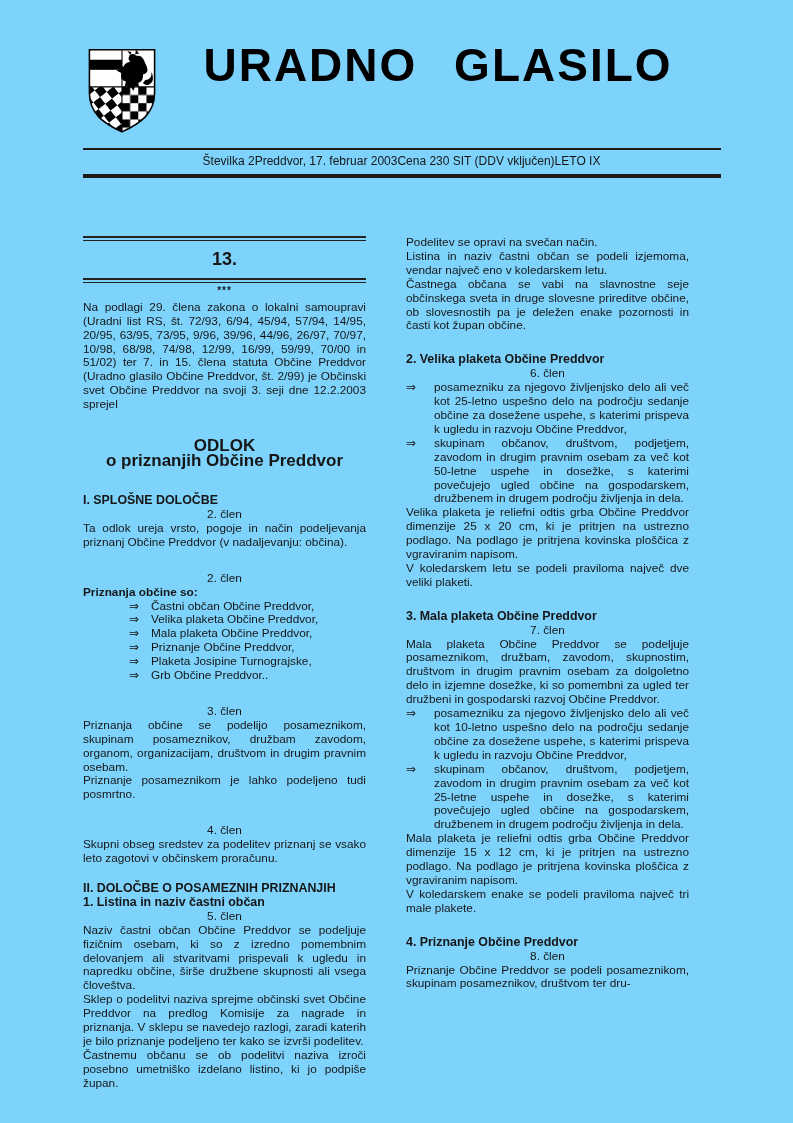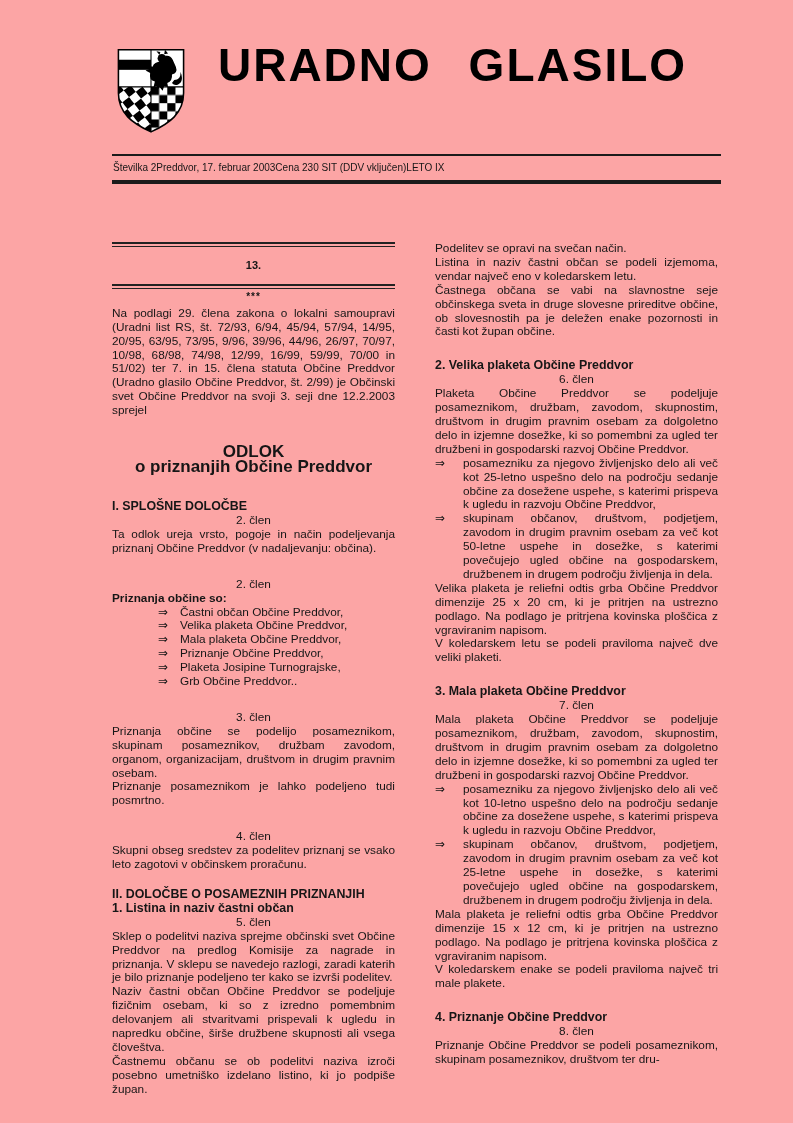--- a/index.html
+++ b/index.html
@@ -4,50 +4,50 @@
 <style>
   * { margin:0; padding:0; box-sizing:border-box; }
   html,body { background:#ffffff; }
   body {
     width:793px; height:1123px;
     font-family:"Liberation Sans","DejaVu Sans",sans-serif;
     color:#161616;
   }
   .page {
     position:relative; width:793px; height:1123px;
-    padding:42px 72px 0 112px; overflow:hidden; background:#fca5a5;
+    padding:42px 72px 0 83px; overflow:hidden; background:#7dd3fc;
   }
   
   .masthead { display:flex; align-items:flex-start; }
   .crest { flex:0 0 78px; width:78px; padding-top:3px; }
   .crest svg { display:block; }
   .titles { flex:1; text-align:center; padding-right:6px; }
   .title1 {
     font-size:46px; font-weight:bold; letter-spacing:2px; word-spacing:22px;
     line-height:1.02; white-space:nowrap; color:#000;
   }
   .title2 {
     font-size:24px; font-weight:bold; letter-spacing:11px; word-spacing:16px;
     margin-top:7px; margin-right:-11px; white-space:nowrap; color:#000;
   }
   
   .meta {
-    margin-top:19px;
+    margin-top:13px;
     border-top:2px solid #1b1b1b;
     border-bottom:4px solid #1b1b1b;
-    display:flex; justify-content:flex-start; align-items:baseline;
+    display:flex; justify-content:center; align-items:baseline;
     padding:3px 2px 4px 1px;
-    font-size:10px; line-height:17px;
+    font-size:12px; line-height:17px;
   }
   
   .columns { display:flex; gap:40px; margin-top:46px; }
   .col { flex:0 0 283px; width:283px; font-size:11.8px; line-height:13.9px;margin-top:12px; }
   
   .blk-rule { height:5px; border-top:2px solid #222; border-bottom:1px solid #222; }
-  .blk-num  { font-weight:bold; text-align:center; font-size:11px; padding:12px 0 11px; }
+  .blk-num  { font-weight:bold; text-align:center; font-size:18px; padding:12px 0 11px; }
   .blk-stars{ text-align:center; font-weight:bold; font-size:10px; letter-spacing:1px; padding:1px 0 3px; }
   .blk-p    { text-align:justify; }
   .blk-pl   { text-align:left;font-weight:bold; }
   .blk-h    { font-weight:bold; font-size:12.4px; }
   .blk-hc   { font-weight:bold; font-size:17px; text-align:center; line-height:15px; }
   .blk-clen { text-align:center; }
   .blk-li   { display:flex; }
   .blk-li .arrow   { flex:0 0 28px; }
   .blk-li .li-text { flex:1; text-align:justify; }
   .blk-li.ind { margin-left:46px; }
@@ -159,32 +159,31 @@
         <div class="blk-clen">3. člen</div>
         <div class="blk-p">Priznanja občine se podelijo posameznikom, skupinam posameznikov, družbam zavodom, organom, organizacijam, društvom in drugim pravnim osebam.</div>
         <div class="blk-p">Priznanje posameznikom je lahko podeljeno tudi posmrtno.</div>
         <div class="blk-gap" style="height: 22px;"></div>
         <div class="blk-clen">4. člen</div>
         <div class="blk-p">Skupni obseg sredstev za podelitev priznanj se vsako leto zagotovi v občinskem proračunu.</div>
         <div class="blk-gap" style="height: 16px;"></div>
         <div class="blk-h">II. DOLOČBE O POSAMEZNIH PRIZNANJIH</div>
         <div class="blk-h">1. Listina in naziv častni občan</div>
         <div class="blk-clen">5. člen</div>
+        <div class="blk-p">Naziv častni občan Občine Preddvor se podeljuje fizičnim osebam, ki so z izredno pomembnim delovanjem ali stvaritvami prispevali k ugledu in napredku občine, širše družbene skupnosti ali vsega človeštva.</div>
         <div class="blk-p">Sklep o podelitvi naziva sprejme občinski svet Občine Preddvor na predlog Komisije za nagrade in priznanja. V sklepu se navedejo razlogi, zaradi katerih je bilo priznanje podeljeno ter kako se izvrši podelitev.</div>
-        <div class="blk-p">Naziv častni občan Občine Preddvor se podeljuje fizičnim osebam, ki so z izredno pomembnim delovanjem ali stvaritvami prispevali k ugledu in napredku občine, širše družbene skupnosti ali vsega človeštva.</div>
         <div class="blk-p">Častnemu občanu se ob podelitvi naziva izroči posebno umetniško izdelano listino, ki jo podpiše župan.</div>
       </div>
     <div class="col">
         <div class="blk-p">Podelitev se opravi na svečan način.</div>
         <div class="blk-p">Listina in naziv častni občan se podeli izjemoma, vendar največ eno v koledarskem letu.</div>
         <div class="blk-p">Častnega občana se vabi na slavnostne seje občinskega sveta in druge slovesne prireditve občine, ob slovesnostih pa je deležen enake pozornosti in časti kot župan občine.</div>
         <div class="blk-gap" style="height: 20px;"></div>
         <div class="blk-h">2. Velika plaketa Občine Preddvor</div>
         <div class="blk-clen">6. člen</div>
-        <div class="blk-p">Plaketa Občine Preddvor se podeljuje posameznikom, družbam, zavodom, skupnostim, društvom in drugim pravnim osebam za dolgoletno delo in izjemne dosežke, ki so pomembni za ugled ter družbeni in gospodarski razvoj Občine Preddvor.</div>
         <div class="blk-li">
           <span class="arrow">⇒</span>
           <span class="li-text">posamezniku za njegovo življenjsko delo ali več kot 25-letno uspešno delo na področju sedanje občine za dosežene uspehe, s katerimi prispeva k ugledu in razvoju Občine Preddvor,</span>
         </div>
         <div class="blk-li">
           <span class="arrow">⇒</span>
           <span class="li-text">skupinam občanov, društvom, podjetjem, zavodom in drugim pravnim osebam za več kot 50-letne uspehe in dosežke, s katerimi povečujejo ugled občine na gospodarskem, družbenem in drugem področju življenja in dela.</span>
         </div>
         <div class="blk-p">Velika plaketa je reliefni odtis grba Občine Preddvor dimenzije 25 x 20 cm, ki je pritrjen na ustrezno podlago. Na podlago je pritrjena kovinska ploščica z vgraviranim napisom.</div>
         <div class="blk-p">V koledarskem letu se podeli praviloma največ dve veliki plaketi.</div>

